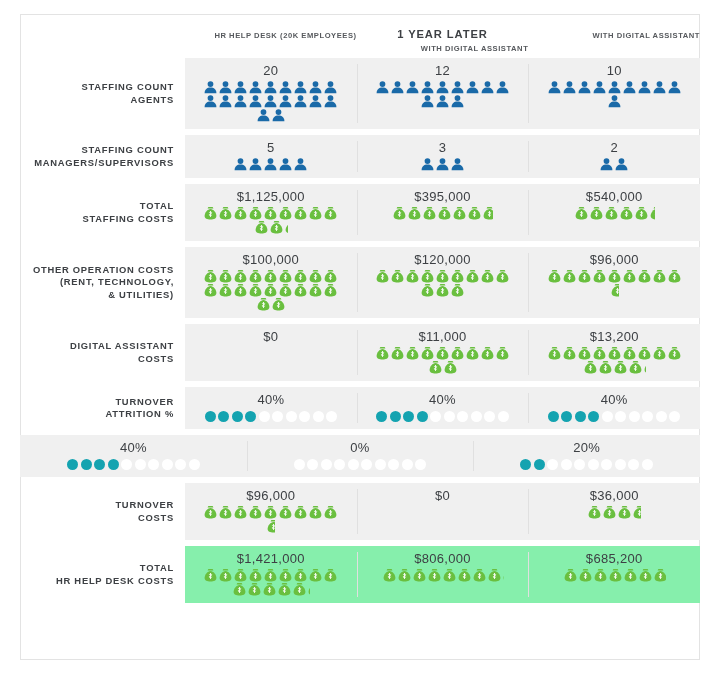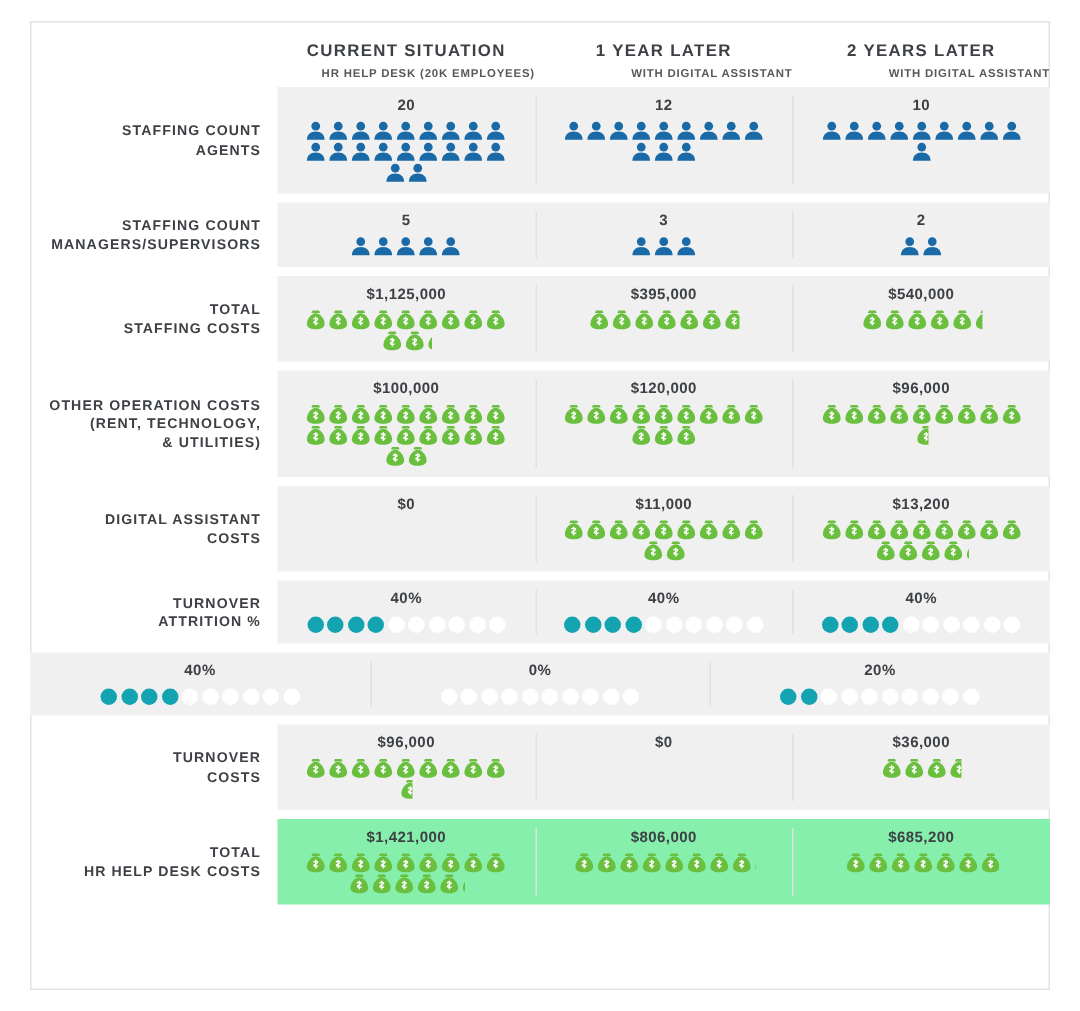--- a/index.html
+++ b/index.html
@@ -113,22 +113,22 @@
   .cell + .cell::before {
     content: "";
     position: absolute;
     left: 0;
     top: 6px;
     bottom: 6px;
     width: 1px;
     background: #e0e0e0;
   }
   .cell-value {
-    font-size: 10px;
-    font-weight: bold;
+    font-size: 13px;
+    font-weight: normal;
     color: #3d4044;
     letter-spacing: 0.3px;
     line-height: 13px;
     margin-bottom: 3px;
   }
   .icon-wrap {
     display: flex;
     flex-wrap: wrap;
     justify-content: center;
     align-items: flex-start;
@@ -168,29 +168,27 @@
 </style>
 </head>
 <body>
 
 <div id="infographic">
   <div class="outer-frame"></div>
   <div class="sheet">
 
     <div class="col-headers" id="col-headers">
         <div class="col-head">
-          <div class="ch-title">CURRENT SITUATION</div>
           <div class="ch-sub">HR HELP DESK (20k EMPLOYEES)</div>
         </div>
         <div class="col-head">
           <div class="ch-title">1 YEAR LATER</div>
           <div class="ch-sub">WITH DIGITAL ASSISTANT</div>
         </div>
         <div class="col-head">
-          <div class="ch-title">2 YEARS LATER</div>
           <div class="ch-sub">WITH DIGITAL ASSISTANT</div>
         </div>
       </div>
 
     <div id="rows-container">
         <div class="row">
           <div class="row-label">
             <div>STAFFING COUNT</div>
             <div>AGENTS</div>
           </div>

